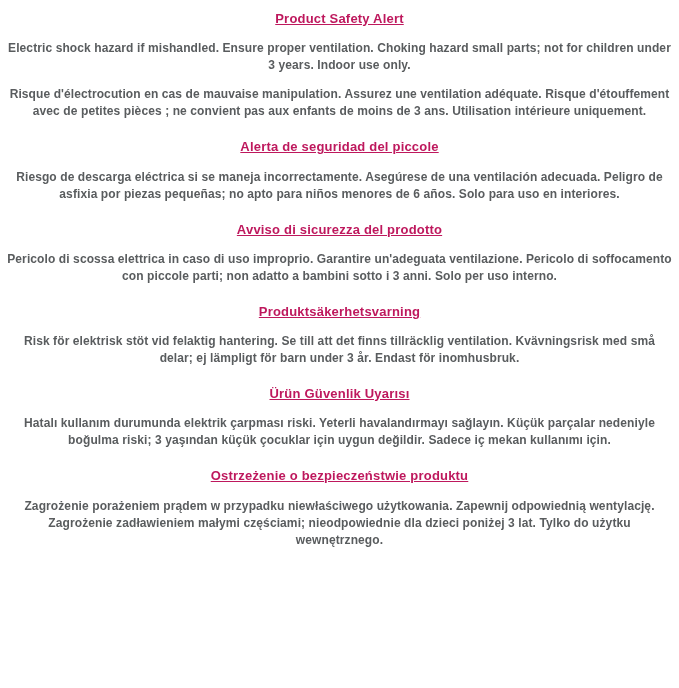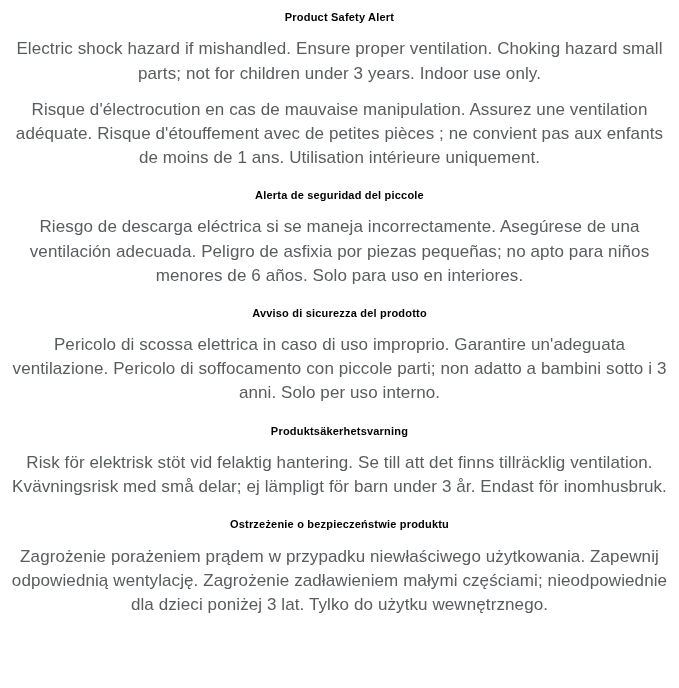--- a/index.html
+++ b/index.html
@@ -11,68 +11,73 @@
   .doc {
     width: 679px;
     min-height: 688px;
     padding: 4px 6px 6px 6px;
     background: #ffffff;
   }
   .section {
     text-align: center;
   }
   .section-heading {
-    font-size: 11px;
+    font-size: 13px;
     font-weight: 700;
-    color: #000000;
+    color: #be185d;
     line-height: 1.4;
     padding-top: 6px;
     margin-bottom: 12px;
     letter-spacing: 0.2px;
+    text-decoration: underline;
   }
   .section-body {
-    font-size: 17px;
-    font-weight: 400;
+    font-size: 12px;
+    font-weight: 700;
     color: #595c5e;
     line-height: 1.42;
     margin-bottom: 12px;
     letter-spacing: 0.1px;
   }
 </style>
 </head>
 <body>
 
 <div class="doc">
 
   <div class="section">
     <div class="section-heading">Product Safety Alert</div>
     <div class="section-body">Electric shock hazard if mishandled. Ensure proper ventilation. Choking hazard small parts; not for children under 3 years. Indoor use only.</div>
   </div>
 
   <div class="section">
   </div>
 
   <div class="section">
-    <div class="section-body">Risque d'électrocution en cas de mauvaise manipulation. Assurez une ventilation adéquate. Risque d'étouffement avec de petites pièces ; ne convient pas aux enfants de moins de 1 ans. Utilisation intérieure uniquement.</div>
+    <div class="section-body">Risque d'électrocution en cas de mauvaise manipulation. Assurez une ventilation adéquate. Risque d'étouffement avec de petites pièces ; ne convient pas aux enfants de moins de 3 ans. Utilisation intérieure uniquement.</div>
   </div>
 
   <div class="section">
     <div class="section-heading">Alerta de seguridad del piccole</div>
     <div class="section-body">Riesgo de descarga eléctrica si se maneja incorrectamente. Asegúrese de una ventilación adecuada. Peligro de asfixia por piezas pequeñas; no apto para niños menores de 6 años. Solo para uso en interiores.</div>
   </div>
 
   <div class="section">
     <div class="section-heading">Avviso di sicurezza del prodotto</div>
     <div class="section-body">Pericolo di scossa elettrica in caso di uso improprio. Garantire un'adeguata ventilazione. Pericolo di soffocamento con piccole parti; non adatto a bambini sotto i 3 anni. Solo per uso interno.</div>
   </div>
 
   <div class="section">
     <div class="section-heading">Produktsäkerhetsvarning</div>
     <div class="section-body">Risk för elektrisk stöt vid felaktig hantering. Se till att det finns tillräcklig ventilation. Kvävningsrisk med små delar; ej lämpligt för barn under 3 år. Endast för inomhusbruk.</div>
   </div>
 
+  <div class="section">
+    <div class="section-heading">Ürün Güvenlik Uyarısı</div>
+    <div class="section-body">Hatalı kullanım durumunda elektrik çarpması riski. Yeterli havalandırmayı sağlayın. Küçük parçalar nedeniyle boğulma riski; 3 yaşından küçük çocuklar için uygun değildir. Sadece iç mekan kullanımı için.</div>
+  </div>
 
   <div class="section">
     <div class="section-heading">Ostrzeżenie o bezpieczeństwie produktu</div>
     <div class="section-body">Zagrożenie porażeniem prądem w przypadku niewłaściwego użytkowania. Zapewnij odpowiednią wentylację. Zagrożenie zadławieniem małymi częściami; nieodpowiednie dla dzieci poniżej 3 lat. Tylko do użytku wewnętrznego.</div>
   </div>
 
 </div>
 
 </body></html>

